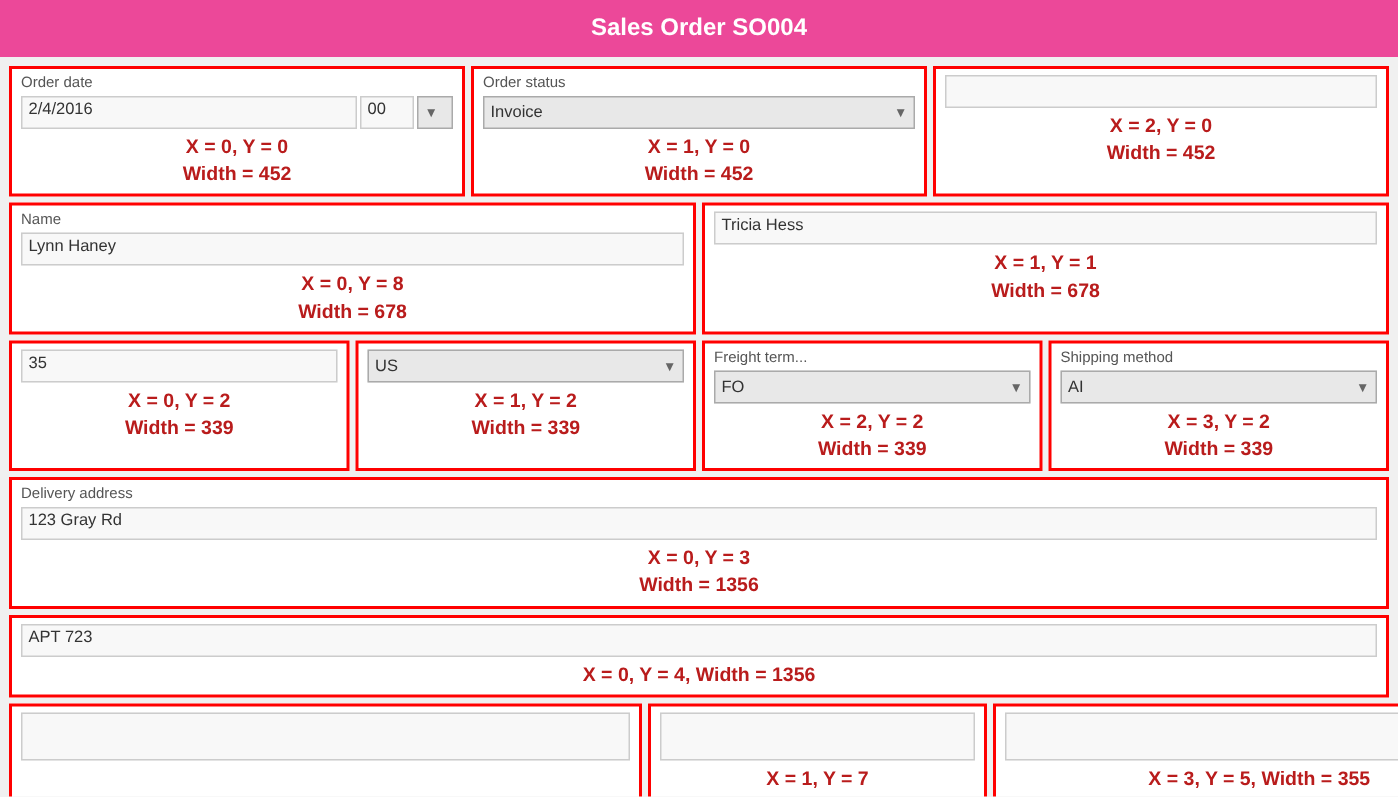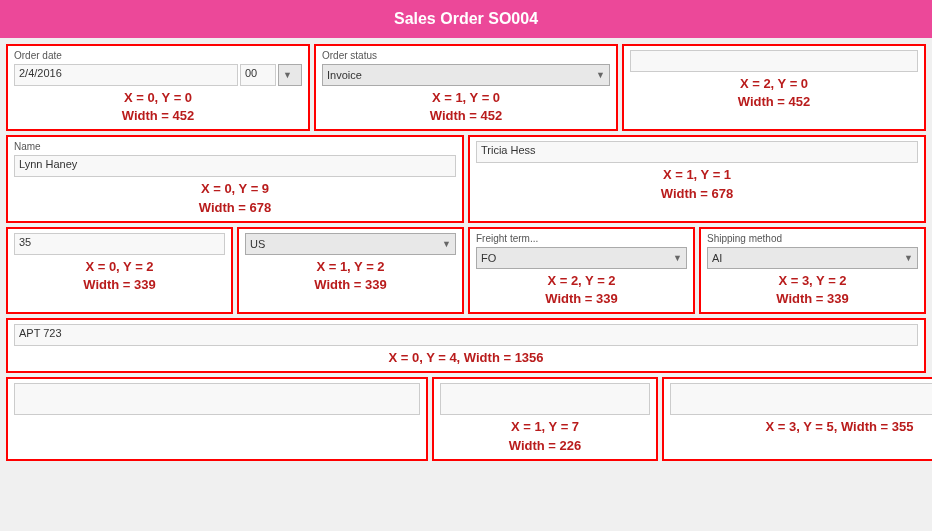--- a/index.html
+++ b/index.html
@@ -141,21 +141,21 @@
   <div class="row">
 
     <div class="cell" style="flex:1">
       <span class="cell-label">Name</span>
       <div class="cell-input-row">
         <div class="fake-input">
           <span>Lynn Haney</span>
         </div>
       </div>
       <div class="cell-overlay">
-        <span>X = 0, Y = 9</span><br>
+        <span>X = 0, Y = 8</span><br>
         <span>Width = 678</span>
       </div>
     </div>
 
     <div class="cell" style="flex:1">
       <div class="cell-input-row">
         <div class="fake-input">
           <span>Tricia Hess</span>
         </div>
       </div>
@@ -215,20 +215,34 @@
           <span class="dropdown-arrow">▼</span>
         </div>
       </div>
       <div class="cell-overlay">
         <span>X = 3, Y = 2</span><br>
         <span>Width = 339</span>
       </div>
     </div>
   </div>
 
+  <div class="row">
+    <div class="cell" style="flex:1">
+      <span class="cell-label">Delivery address</span>
+      <div class="cell-input-row">
+        <div class="fake-input">
+          <span>123 Gray Rd</span>
+        </div>
+      </div>
+      <div class="cell-overlay">
+        <span>X = 0, Y = 3</span><br>
+        <span>Width = 1356</span>
+      </div>
+    </div>
+  </div>
 
   <div class="row">
     <div class="cell" style="flex:1">
       <div class="cell-input-row">
         <div class="fake-input">
           <span>APT 723</span>
         </div>
       </div>
       <div class="cell-overlay">
         <span>X = 0, Y = 4, Width = 1356</span>

